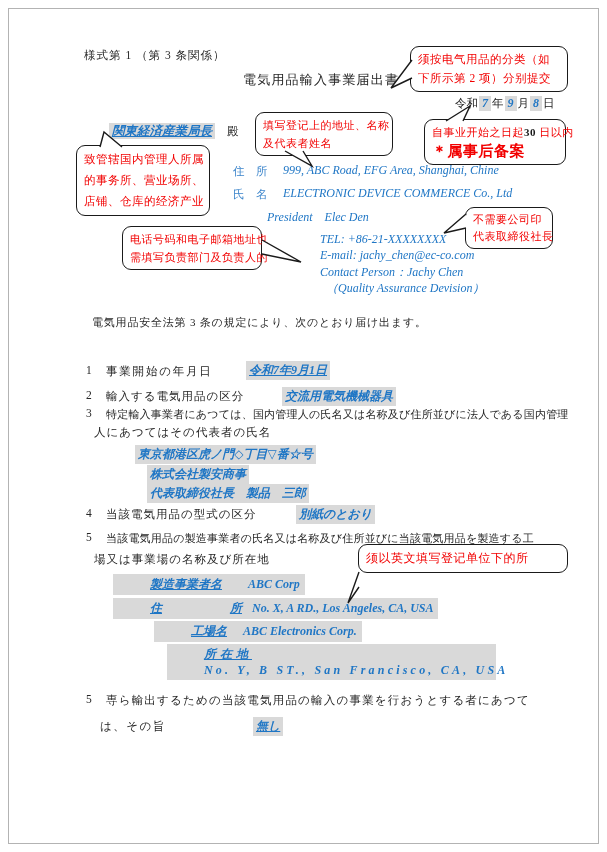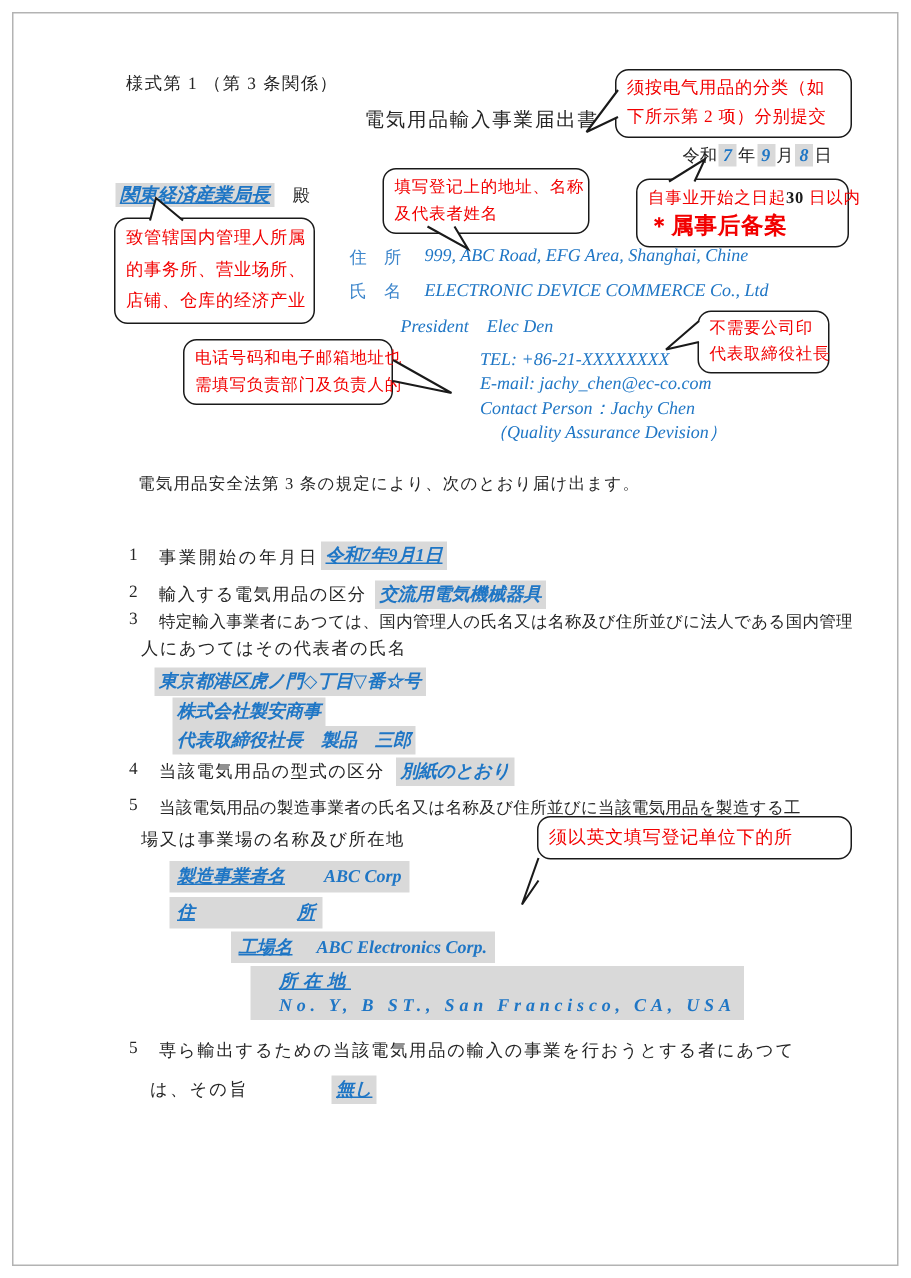--- a/index.html
+++ b/index.html
@@ -3,21 +3,21 @@
 <meta charset="utf-8">
 <style>
   html,body{margin:0;padding:0;background:#fff;}
   .page{position:relative;width:607px;height:852px;background:#fff;overflow:hidden;
         font-family:"Liberation Serif","DejaVu Serif",serif;color:#222;}
   .frame{position:absolute;inset:8px;border:1px solid #b3b3b3;pointer-events:none;}
   .abs{position:absolute;}
   .jp{font-size:11.5px;color:#262626;letter-spacing:1px;white-space:nowrap;}
   .jp-tight{letter-spacing:0.2px;}
   .hl{background:#d9d9d9;padding:1px 3px;}
-  .bval{color:#1f76c5;font-weight:bold;font-style:italic;font-size:12px;white-space:nowrap;}
+  .bval{color:#1f76c5;font-weight:bold;font-style:italic;font-size:12px;white-space:nowrap;margin-left:32px;}
   .blabel{color:#3c85cb;font-size:11.5px;white-space:nowrap;}
   .script{color:#1f76c5;font-style:italic;font-size:12px;white-space:nowrap;}
   .u{text-decoration:underline;}
   .bubble{position:absolute;border:1.4px solid #1a1a1a;border-radius:9px;background:#fff;
           color:#f20000;z-index:5;padding:3px 7px;box-sizing:border-box;}
   .bubble .ln{white-space:nowrap;font-size:11.5px;line-height:19px;letter-spacing:0.5px;}
   .tail{position:absolute;z-index:6;overflow:visible;}
   .tail path{fill:#ffffff;stroke:#1a1a1a;stroke-width:1.4;}
   .rowhl{background:#d9d9d9;padding:2px 5px;display:inline-flex;align-items:baseline;}
   .datebox{display:inline-flex;align-items:baseline;gap:1px;font-size:11.5px;}
@@ -87,20 +87,21 @@
 
   <div class="abs rowhl" style="left:113px;top:574px;">
     <span class="bval u">製造事業者名</span>
     <span class="bval" style="margin-left:26px;">ABC Corp</span>
   </div>
   <div class="abs rowhl" style="left:113px;top:598px;">
     <span class="bval u" style="display:inline-flex;width:92px;justify-content:space-between;">
       <span>住</span>
       <span>所</span>
     </span>
+    <span class="bval" style="margin-left:10px;">No. X, A RD., Los Angeles, CA, USA</span>
   </div>
   <div class="abs rowhl" style="left:154px;top:621px;">
     <span class="bval u">工場名</span>
     <span class="bval" style="margin-left:16px;">ABC Electronics Corp.</span>
   </div>
   <div class="abs rowhl" style="left:167px;top:644px;flex-direction:column;">
     <span class="bval u" style="letter-spacing:4px;">所在地</span>
     <span class="bval ls-wide" style="margin-left:14px;">No. Y, B ST., San Francisco, CA, USA</span>
   </div>
 

